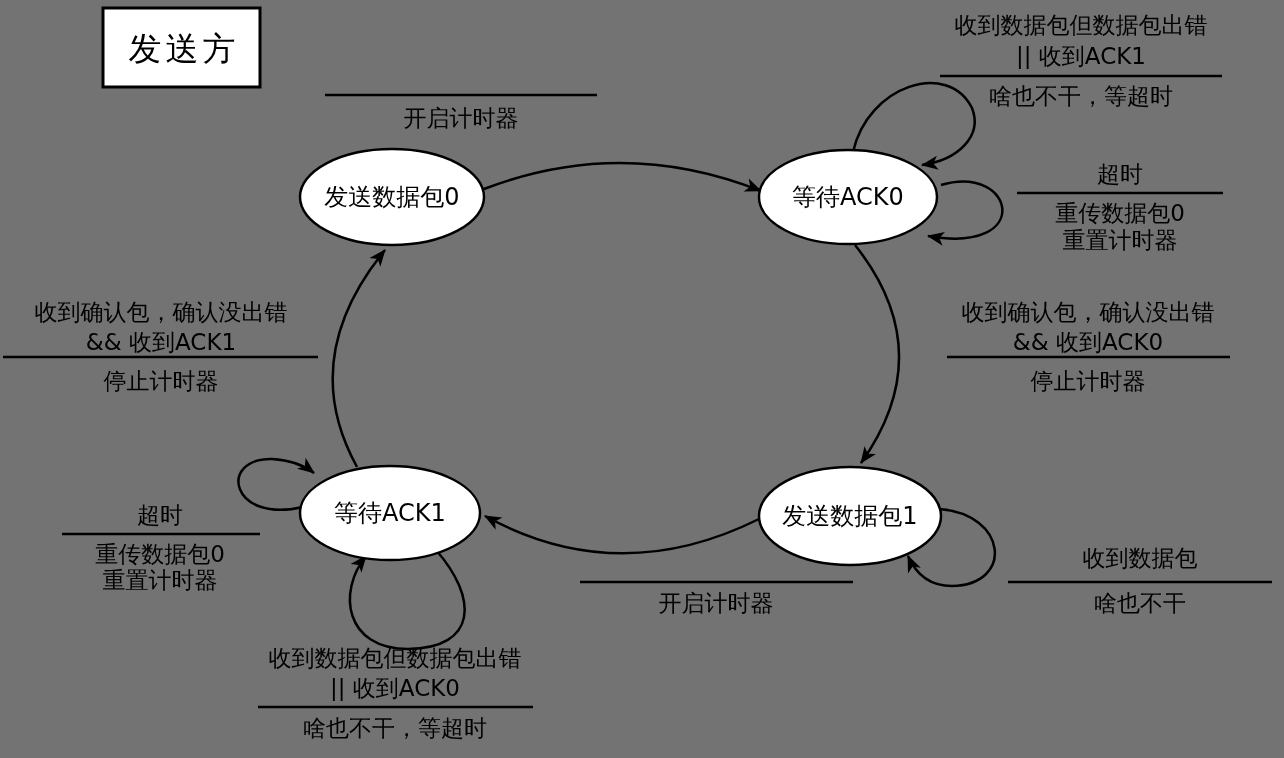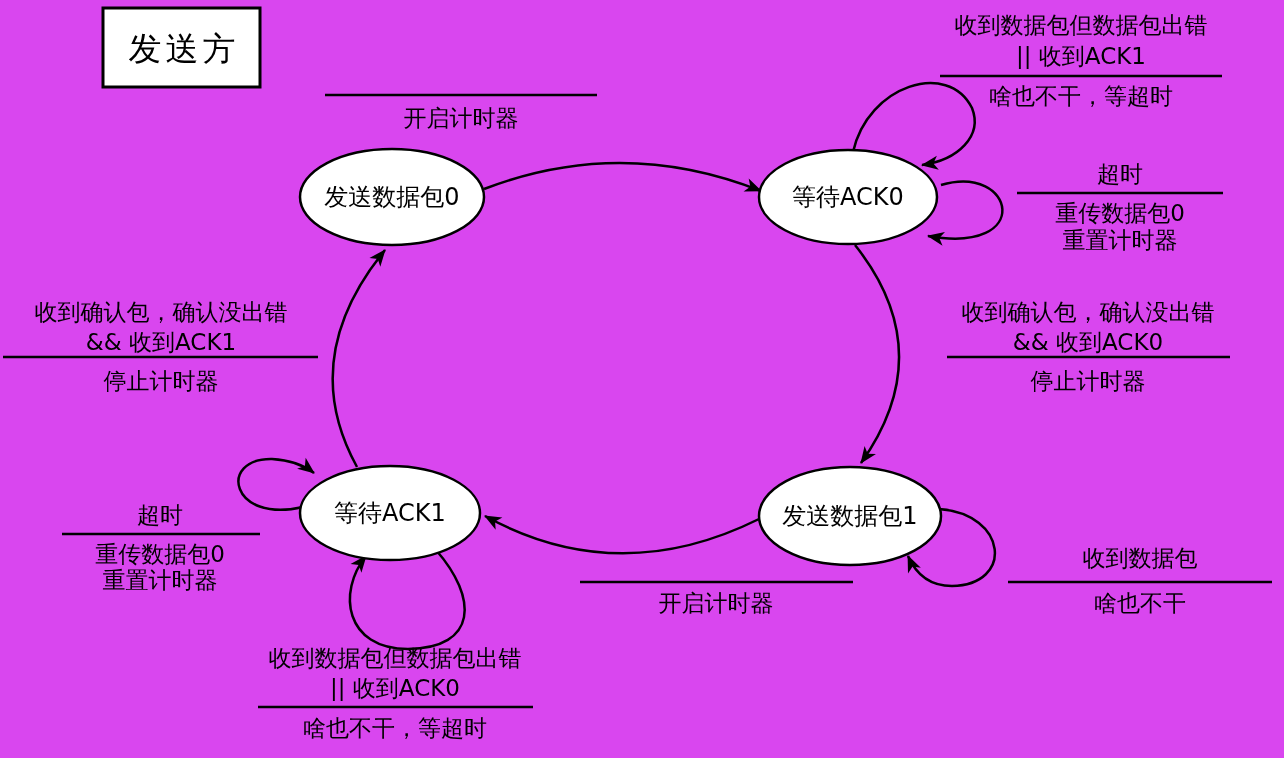--- a/index.html
+++ b/index.html
@@ -1,16 +1,16 @@
 <!DOCTYPE html>
 <html><head>
 <meta charset="utf-8">
 <style>
   html,body{margin:0;padding:0;background:#ffffff;}
-  .canvas{position:relative;width:1284px;height:758px;background:#d946ef;overflow:hidden;
+  .canvas{position:relative;width:1284px;height:758px;background:#737373;overflow:hidden;
           font-family:"DejaVu Sans",sans-serif;text-decoration:underline;}
   svg{display:block;}
   text{font-family:"DejaVu Sans",sans-serif;fill:#000000;}
   .state-label{font-size:24px;text-anchor:middle;}
   .edge-label{font-size:23px;text-anchor:middle;}
   .title-label{font-size:33px;text-anchor:middle;letter-spacing:4px;}
   .edge{fill:none;stroke:#000000;stroke-width:2.5;}
   .rule{stroke:#000000;stroke-width:2.6;}
   .node{fill:#ffffff;stroke:#000000;stroke-width:2.5;}
 </style>

